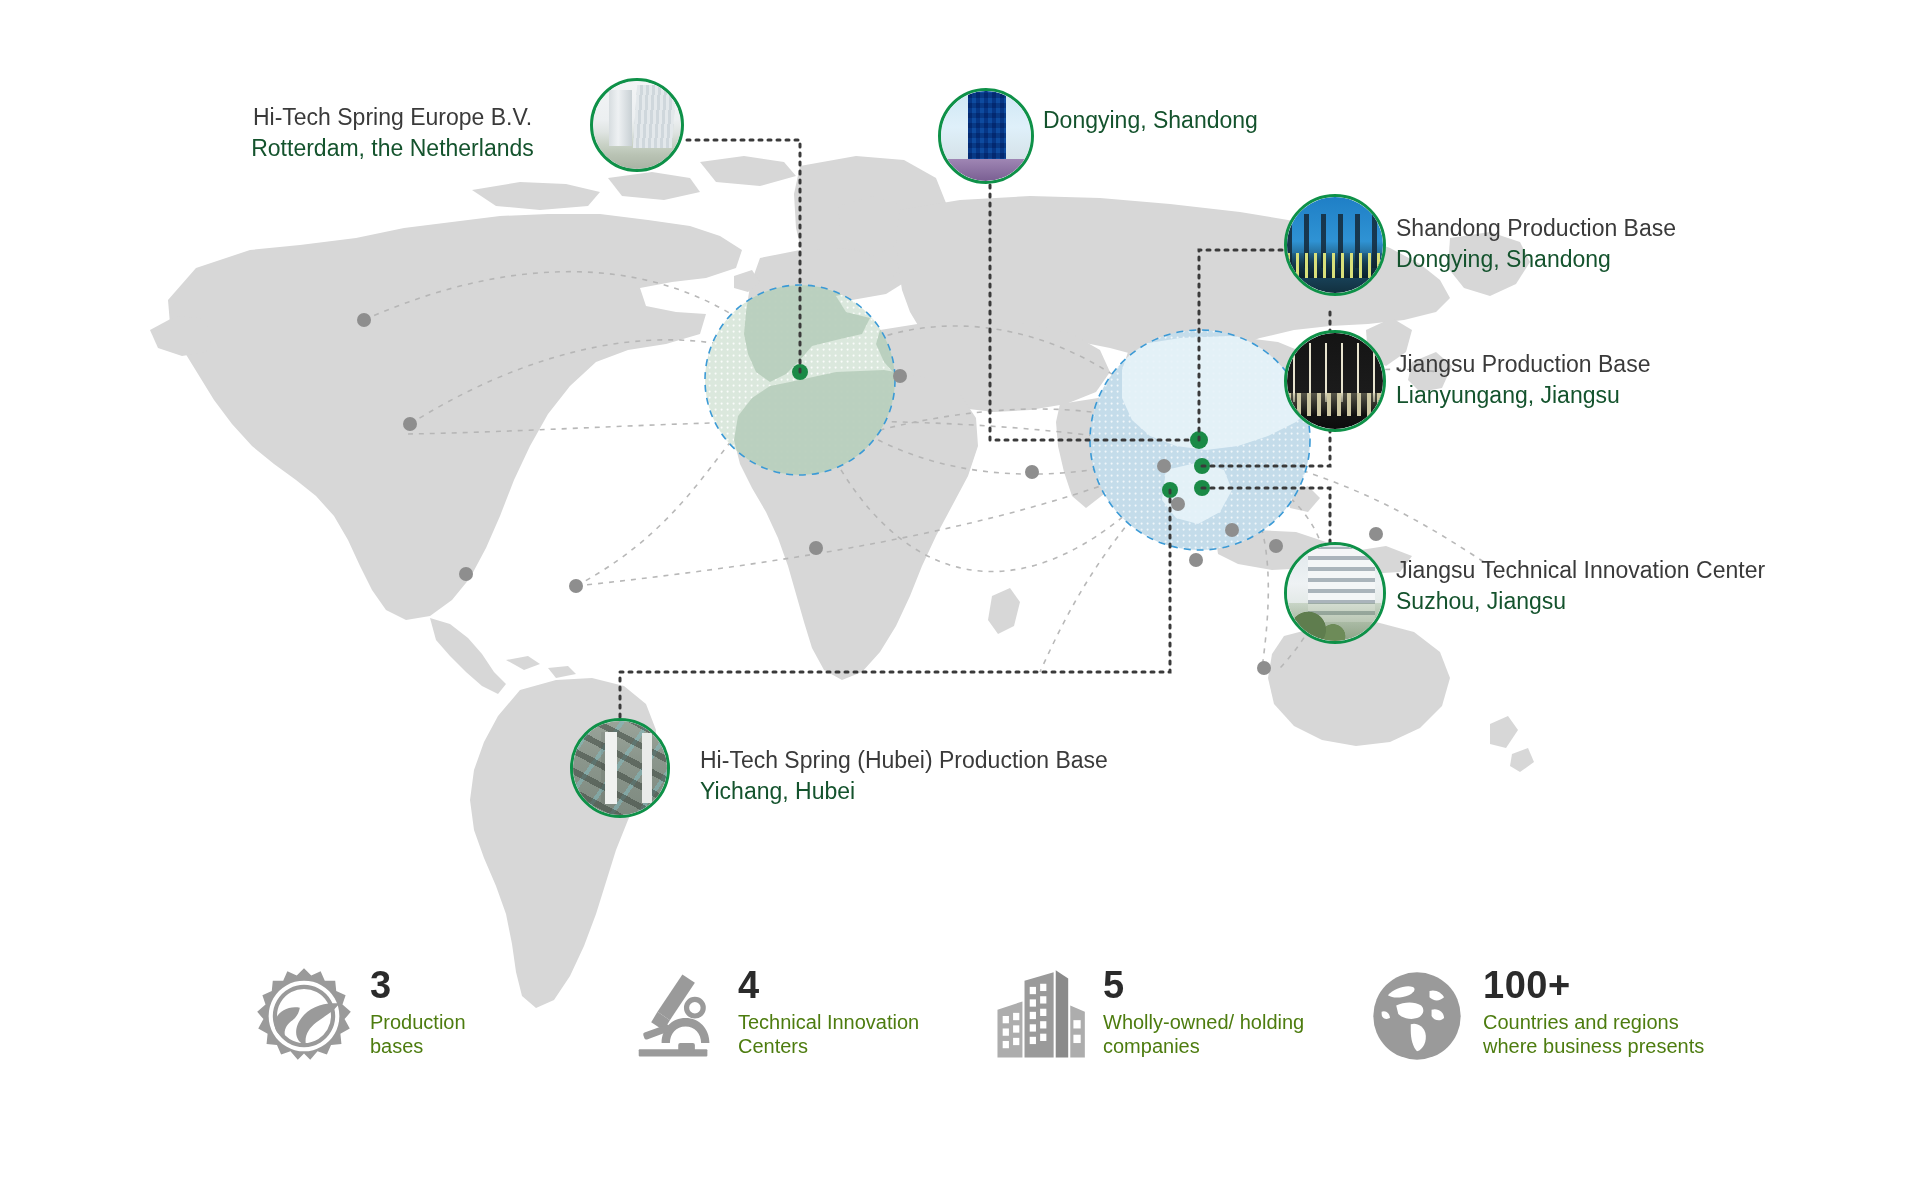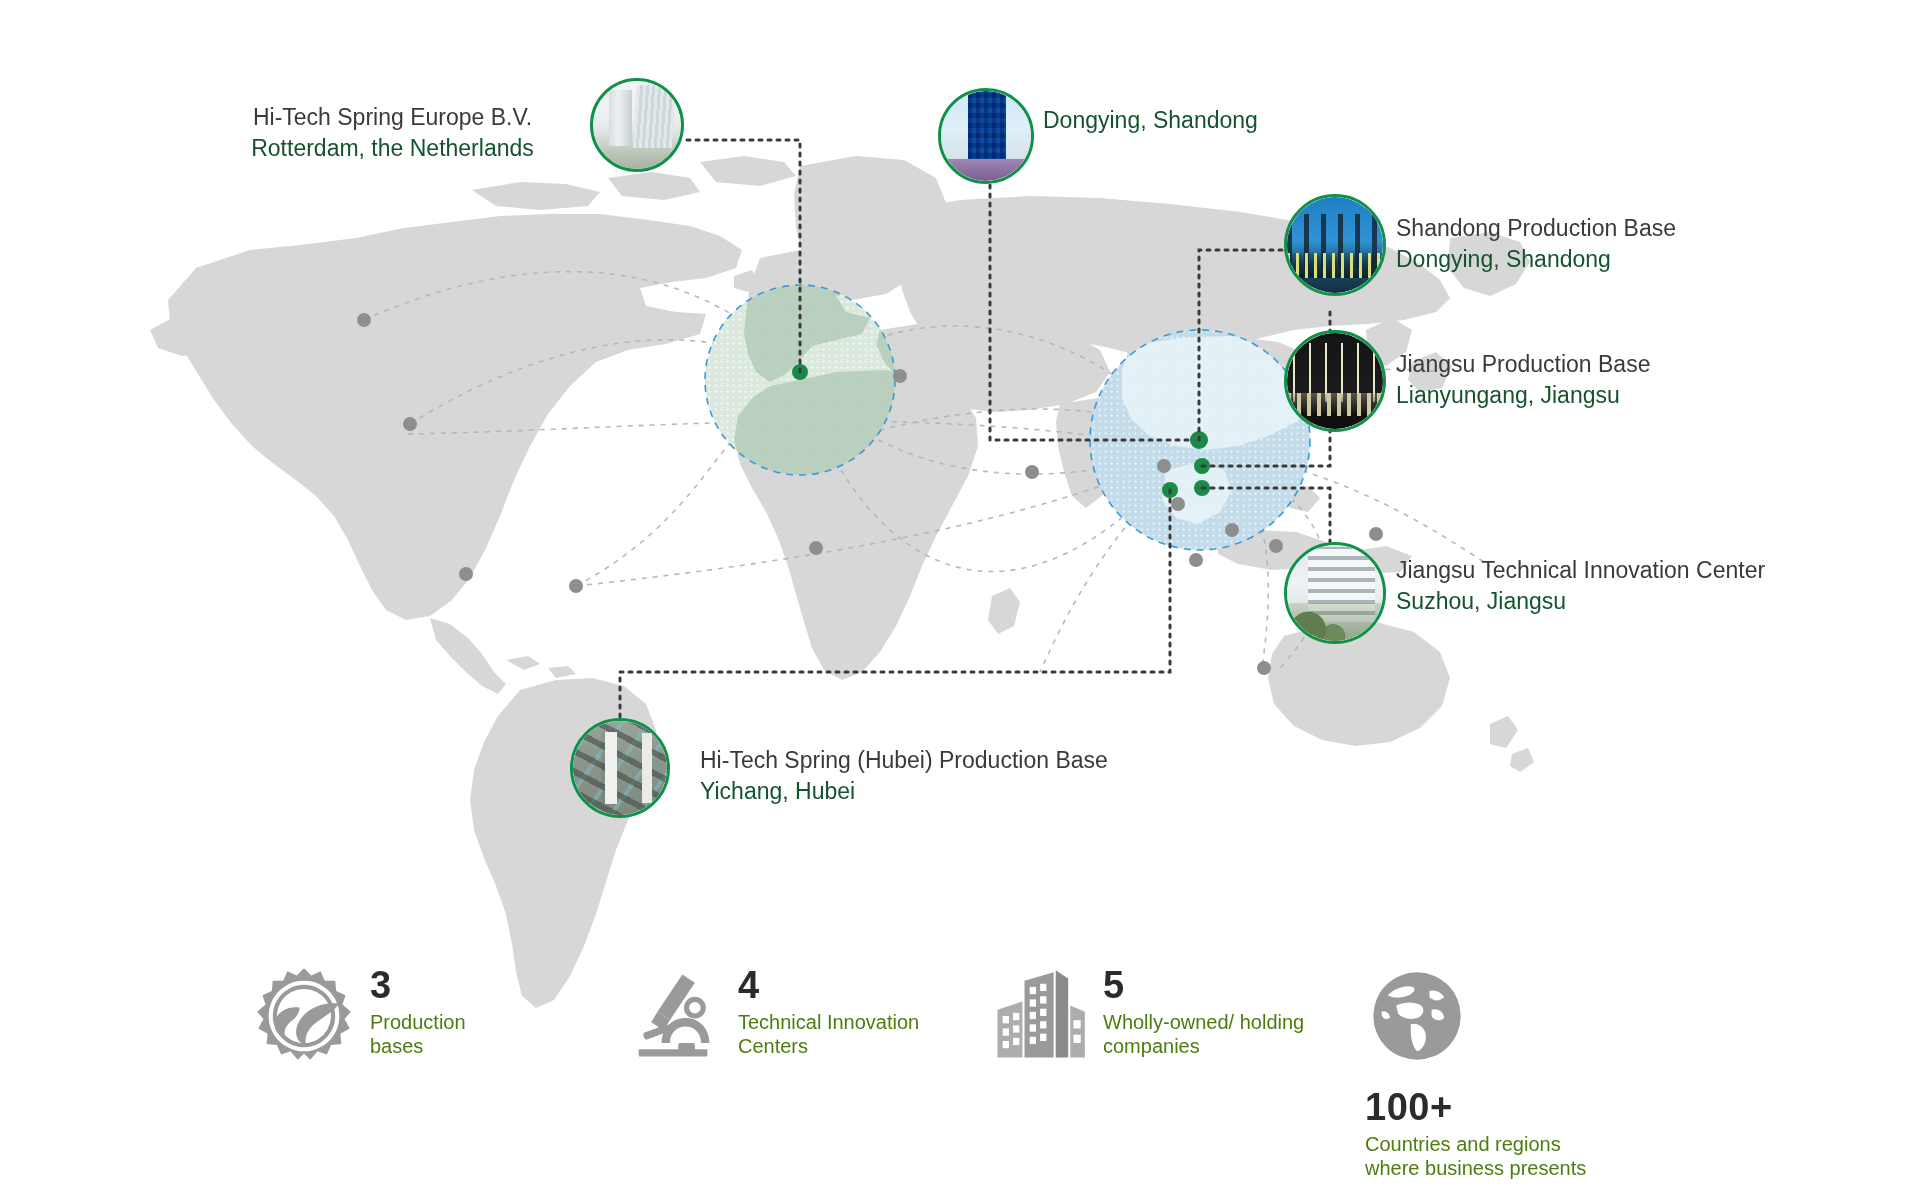--- a/index.html
+++ b/index.html
@@ -437,21 +437,21 @@
           </g>
         </svg>
       </div>
       <div class="stat-text">
         <div class="stat-num">5</div>
         <div class="stat-desc">Wholly-owned/ holding
 companies</div>
       </div>
     </div>
 
-    <div class="stat" style="left:1365px;flex-direction:column;">
+    <div class="stat" style="left:1365px;">
       <div class="stat-icon">
         <svg viewBox="0 0 100 100" width="104" height="104">
           <circle cx="50" cy="50" r="42" fill="#9a9a9a"></circle>
           <g fill="#ffffff">
             <path d="M22,30 C28,24 38,20 46,22 C50,24 46,28 42,30 C36,32 28,34 22,30 Z"></path>
             <path d="M30,40 C38,36 48,36 54,40 C58,44 56,50 50,52 C44,54 36,52 32,48 Z"></path>
             <path d="M44,58 C50,56 56,60 58,66 C60,74 56,82 50,84 C46,80 44,72 44,64 Z"></path>
             <path d="M62,26 C68,24 74,28 76,32 C72,36 66,36 62,32 Z"></path>
             <path d="M64,44 C70,42 76,46 76,52 C72,56 66,54 64,50 Z"></path>
             <path d="M16,46 C20,44 24,48 24,52 C20,54 16,52 16,48 Z"></path>

